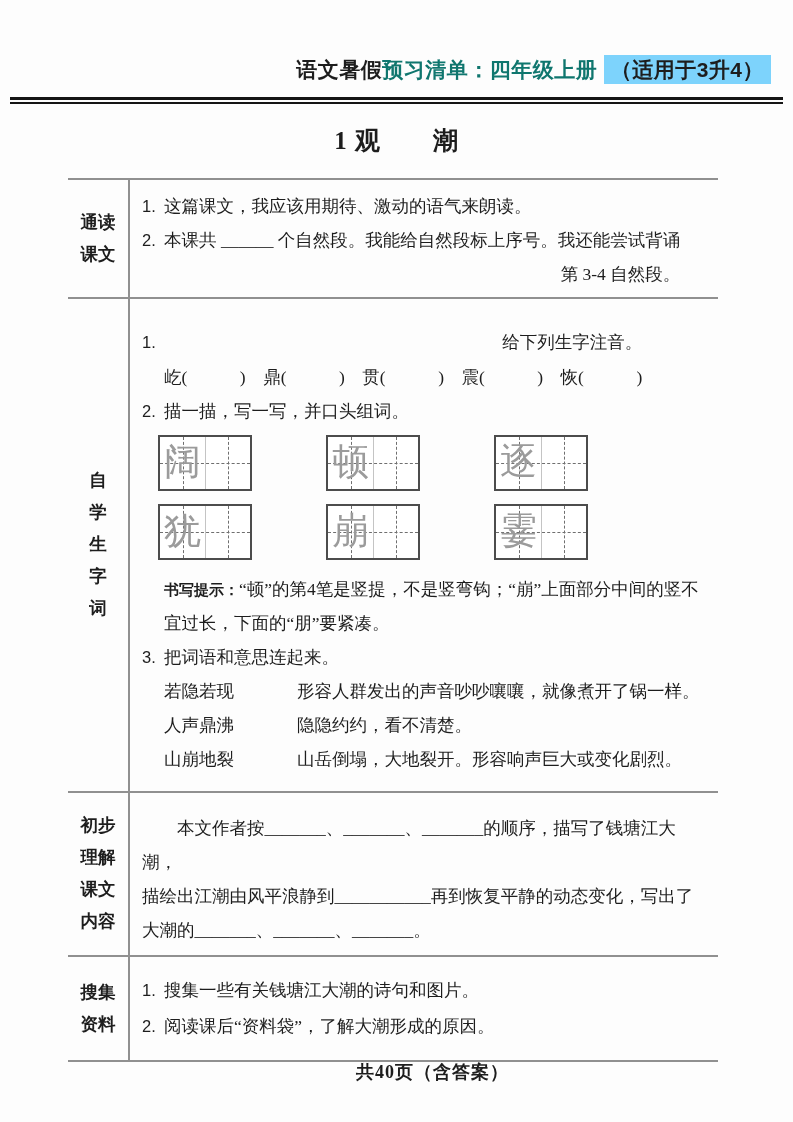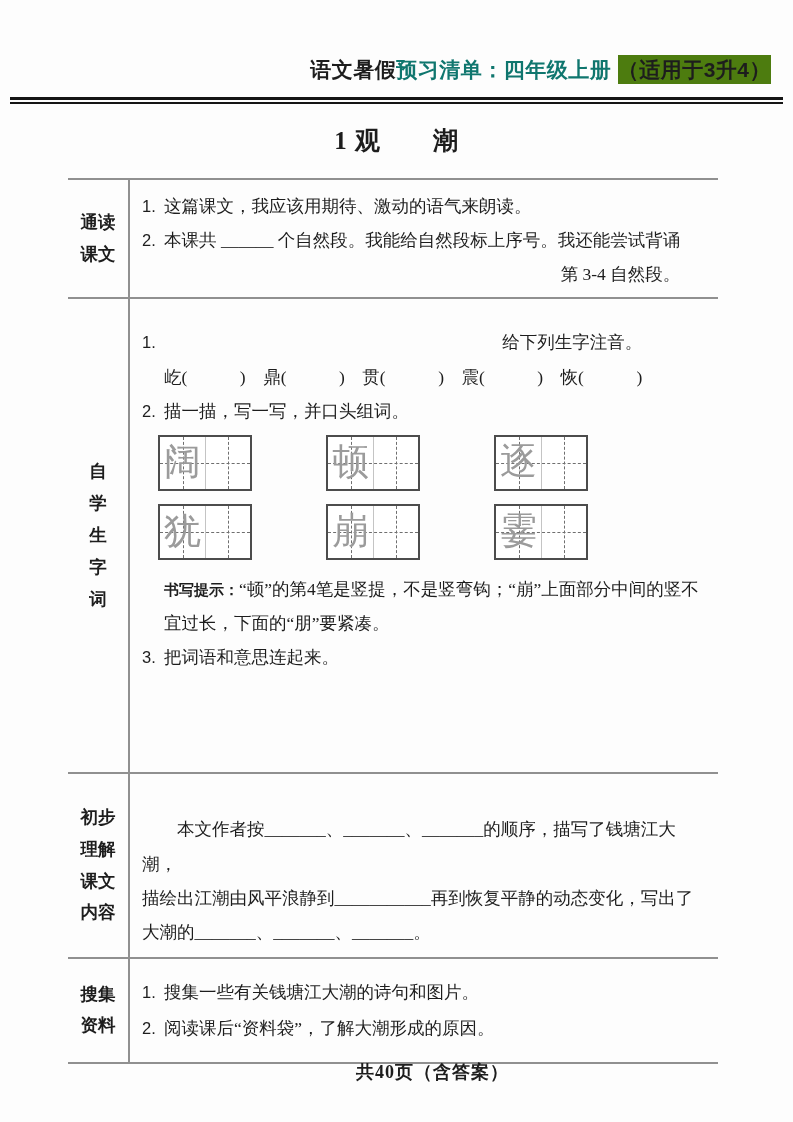--- a/index.html
+++ b/index.html
@@ -8,21 +8,21 @@
     font-family:"Liberation Serif","DejaVu Serif",serif;color:#1d1d1d;
     overflow:hidden;
   }
   
   .header{
     position:absolute;top:56px;right:22px;
     font-family:"Liberation Sans","DejaVu Sans",sans-serif;
     font-weight:bold;font-size:21px;letter-spacing:.5px;white-space:nowrap;
   }
   .header .red{color:#0f766e;}
-  .header .badge{background:#4d7c0f;padding:3px 0;}
+  .header .badge{background:#7dd3fc;padding:3px 7px;}
   .rule{
     position:absolute;top:97px;left:10px;width:773px;height:2px;
     border-top:3px solid #151515;border-bottom:2px solid #151515;
   }
   
   .title{
     position:absolute;top:124px;left:0;width:100%;text-align:center;
     font-size:25px;font-weight:bold;white-space:pre;letter-spacing:1px;
   }
   
@@ -35,21 +35,21 @@
   .label-cell{
     width:60px;flex:none;border-right:2px solid #909090;
     display:flex;align-items:center;justify-content:center;text-align:center;
     font-family:"Liberation Sans","DejaVu Sans",sans-serif;
     font-weight:bold;font-size:17.5px;line-height:1.82;white-space:pre-line;
   }
   .content-cell{flex:1;min-width:0;font-size:17.5px;line-height:1.95;}
   .r1{min-height:107px;} .r2{min-height:473px;} .r3{min-height:141px;} .r4{min-height:103px;}
   .r1 .content-cell{padding:9px 8px 6px 12px;}
   .r2 .content-cell{padding:26px 8px 14px 12px;}
-  .r3 .content-cell{padding:18px 8px 8px 12px;margin-top:20px;}
+  .r3 .content-cell{padding:18px 8px 8px 12px;}
   .r4 .content-cell{padding:16px 8px 8px 12px;line-height:2.05;}
   .item{display:flex;align-items:flex-start;}
   .item-num{
     width:22px;flex:none;
     font-family:"Liberation Sans","DejaVu Sans",sans-serif;font-size:16.5px;
     padding-top:1px;
   }
   .item-text{white-space:pre-line;min-width:0;text-align:right;}
   
   .gridrow{display:flex;margin-left:16px;margin-top:7px;}
@@ -179,20 +179,34 @@
       <div class="tip">
         <span class="tip-label">书写提示：</span><span class="tip-text">“顿”的第4笔是竖提，不是竖弯钩；“崩”上面部分中间的竖不
 宜过长，下面的“朋”要紧凑。</span>
       </div>
 
       <div class="item">
         <span class="item-num">3.</span>
         <div class="item-text">把词语和意思连起来。</div>
       </div>
 
+      <div class="match">
+        <div class="match-row">
+          <div class="match-word">若隐若现</div>
+          <div class="match-def">形容人群发出的声音吵吵嚷嚷，就像煮开了锅一样。</div>
+        </div>
+        <div class="match-row">
+          <div class="match-word">人声鼎沸</div>
+          <div class="match-def">隐隐约约，看不清楚。</div>
+        </div>
+        <div class="match-row">
+          <div class="match-word">山崩地裂</div>
+          <div class="match-def">山岳倒塌，大地裂开。形容响声巨大或变化剧烈。</div>
+        </div>
+      </div>
     </div>
   </div>
 
   <div class="trow r3">
     <div class="label-cell">初步
 理解
 课文
 内容</div>
     <div class="content-cell">
       <div class="r3-line first">本文作者按_______、_______、_______的顺序，描写了钱塘江大潮，</div>

